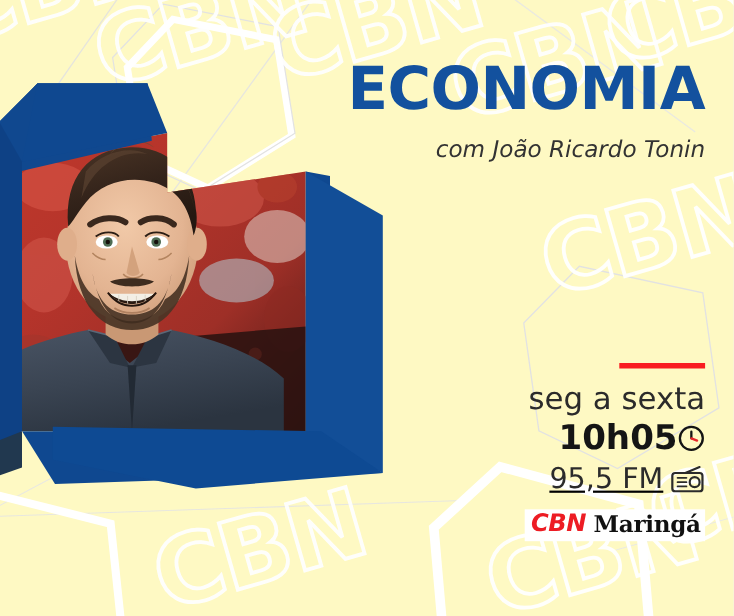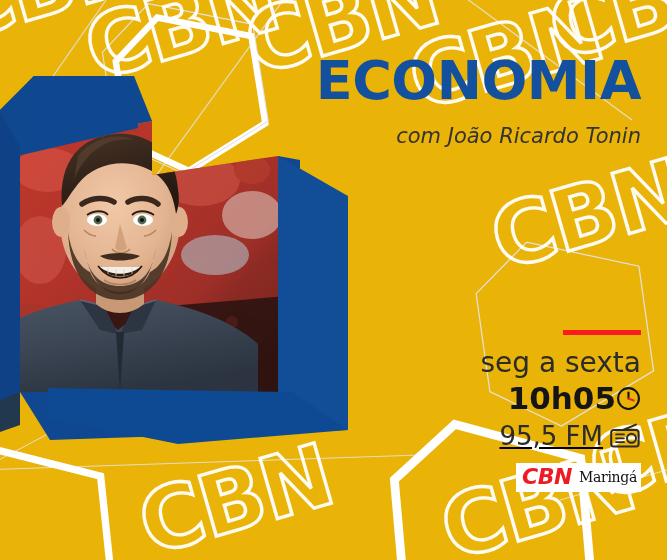--- a/index.html
+++ b/index.html
@@ -8,21 +8,21 @@
     font-family: "DejaVu Sans", sans-serif;
     background:#f1f1f1;
     overflow:hidden;
     position:relative;
   }
 
   #stage {
     position:absolute;
     left:0; top:0;
     width:667px; height:560px;
-    background:#eab308;
+    background:#fef9c3;
     overflow:hidden;
   }
 
   
   .wm-layer {
     position:absolute; inset:0;
     pointer-events:none;
   }
 
   
@@ -138,22 +138,22 @@
     font-family:"DejaVu Sans", sans-serif;
     font-weight:bold;
     font-style:italic;
     font-size:22px;
     line-height:24px;
     color:#ed1c24;
     letter-spacing:-0.5px;
   }
   .logo-city {
     font-family:"DejaVu Serif", serif;
-    font-weight:normal;
-    font-size:14px;
+    font-weight:bold;
+    font-size:21px;
     line-height:24px;
     color:#111111;
     letter-spacing:-0.3px;
   }
 
   .icon-clock, .icon-radio { display:block; }
 </style>
 </head>
 <body>
 

